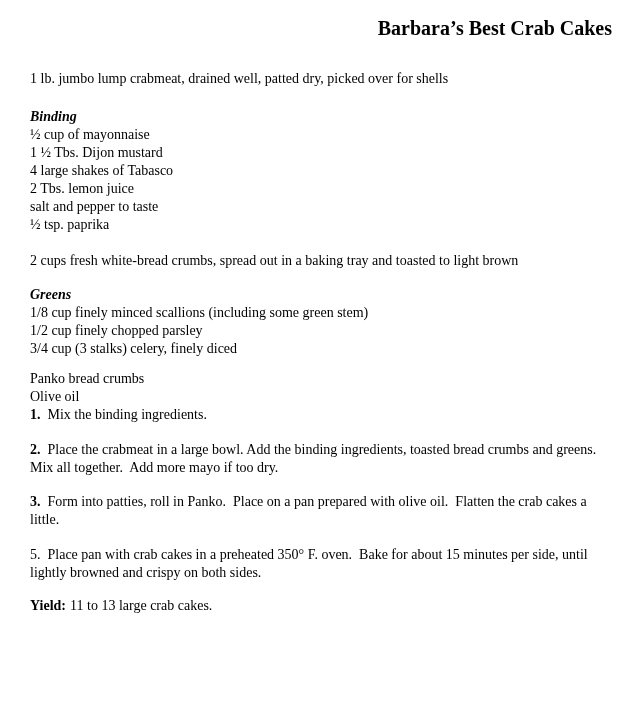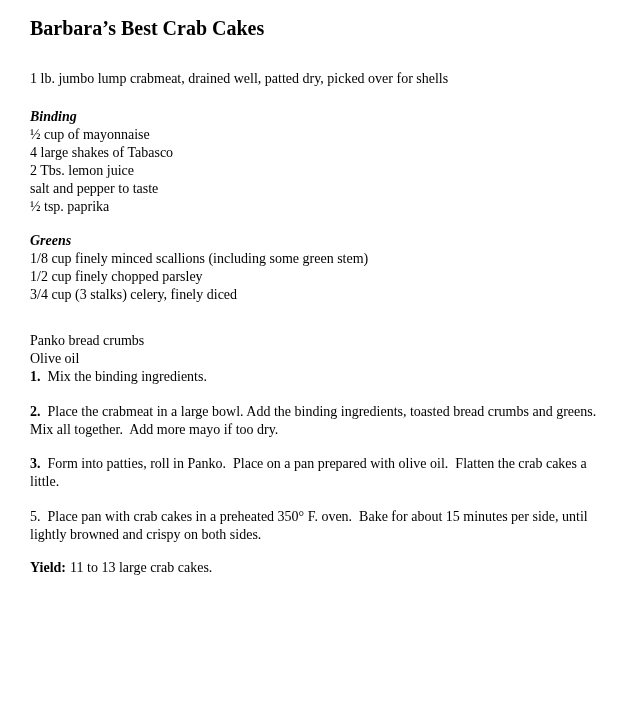--- a/index.html
+++ b/index.html
@@ -14,40 +14,40 @@
     font-size: 14px;
     line-height: 18px;
     color: #000000;
     overflow: hidden;
   }
   .doc {
     padding: 16px 28px 0 30px;
     width: 582px;
   }
   .title {
-    text-align: left;
+    text-align: right;
     font-weight: bold;
     font-size: 20px;
     line-height: 24px;
     margin: 0;
     white-space: pre-wrap;
   }
   .para, .line {
     margin: 0;
     white-space: pre-wrap;
   }
   .italic { }
   .bold-italic { font-style: italic; font-weight: bold; }
   .indent { padding-left: 42px; }
 
   .intro   { margin-top: 30px; }
   .binding { margin-top: 20px; }
   .crumbs  { margin-top: 18px; }
   .greens  { margin-top: 16px; }
-  .extras  { margin-top: 28px; }
+  .extras  { margin-top: 12px; }
   .step-1  { }
   .step-2  { margin-top: 17px; }
   .step-3  { margin-top: 16px; }
   .step-4  { margin-top: 17px; }
   .step-5  { margin-top: 17px; }
   .yield   { margin-top: 15px; }
 
   .num {
     font-weight: bold;
     margin-right: 7px;
@@ -65,26 +65,28 @@
 
   <h1 class="title">Barbara’s Best Crab Cakes</h1>
 
   <div class="intro">
     <div class="line italic">1 lb. jumbo lump crabmeat, drained well, patted dry, picked over for shells</div>
   </div>
 
   <div class="binding">
     <div class="line bold-italic">Binding</div>
     <div class="line italic">½ cup of mayonnaise</div>
+    <div class="line italic">1 ½ Tbs. Dijon mustard</div>
     <div class="line italic">4 large shakes of Tabasco</div>
     <div class="line italic">2 Tbs. lemon juice</div>
     <div class="line italic">salt and pepper to taste</div>
     <div class="line italic">½ tsp. paprika</div>
   </div>
 
+  <div class="para crumbs italic">2 cups fresh white-bread crumbs, spread out in a baking tray and toasted to light brown</div>
 
   <div class="greens">
     <div class="line bold-italic">Greens</div>
     <div class="line italic">1/8 cup finely minced scallions (including some green stem)</div>
     <div class="line italic">1/2 cup finely chopped parsley</div>
     <div class="line italic">3/4 cup (3 stalks) celery, finely diced</div>
   </div>
 
   <div class="extras">
     <div class="line italic">Panko bread crumbs</div>

